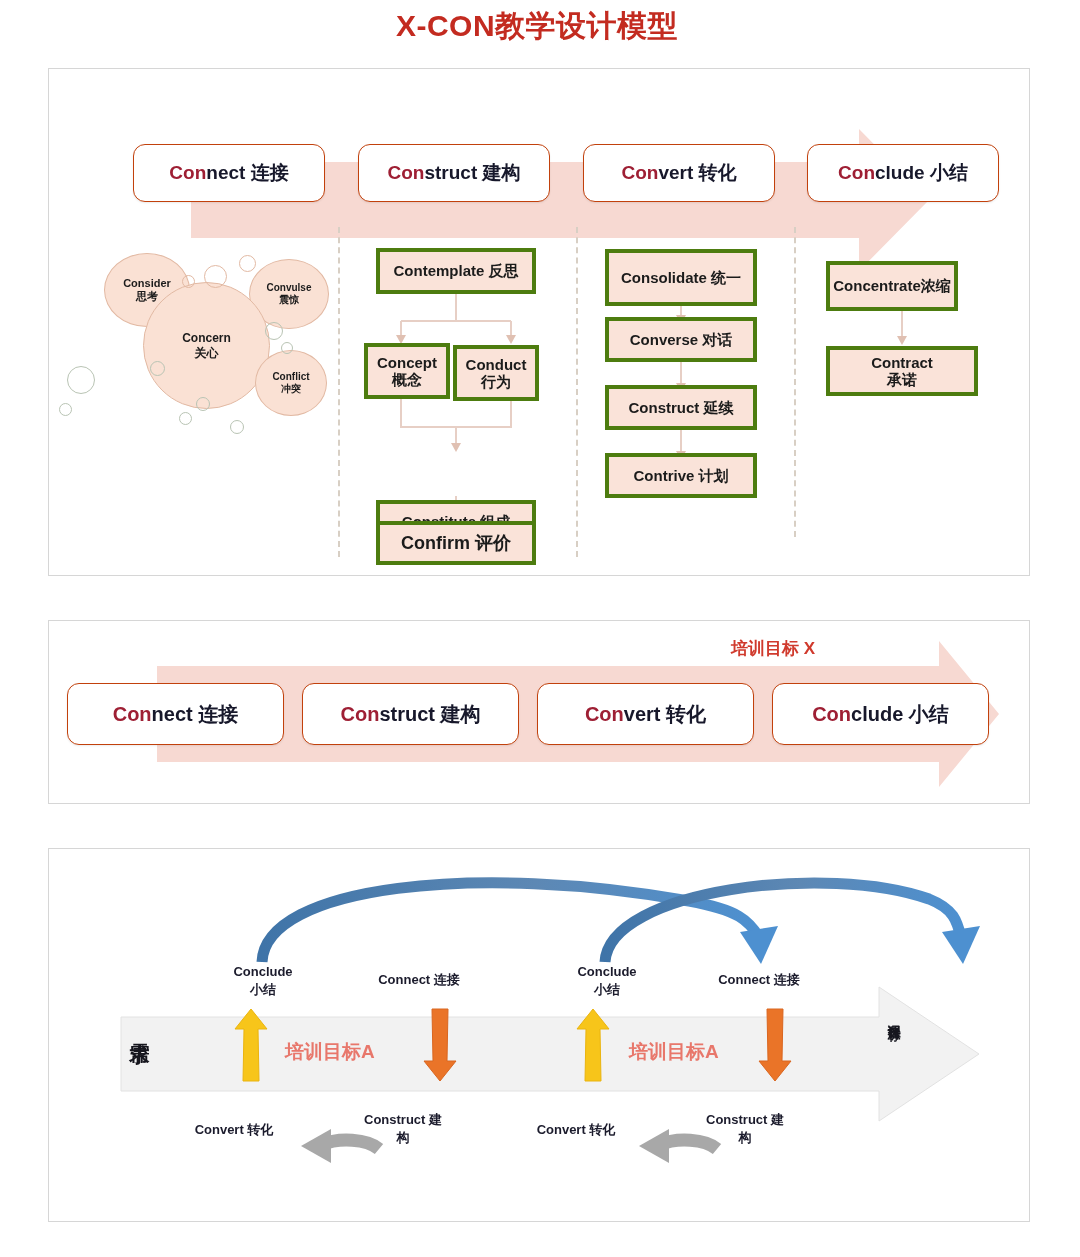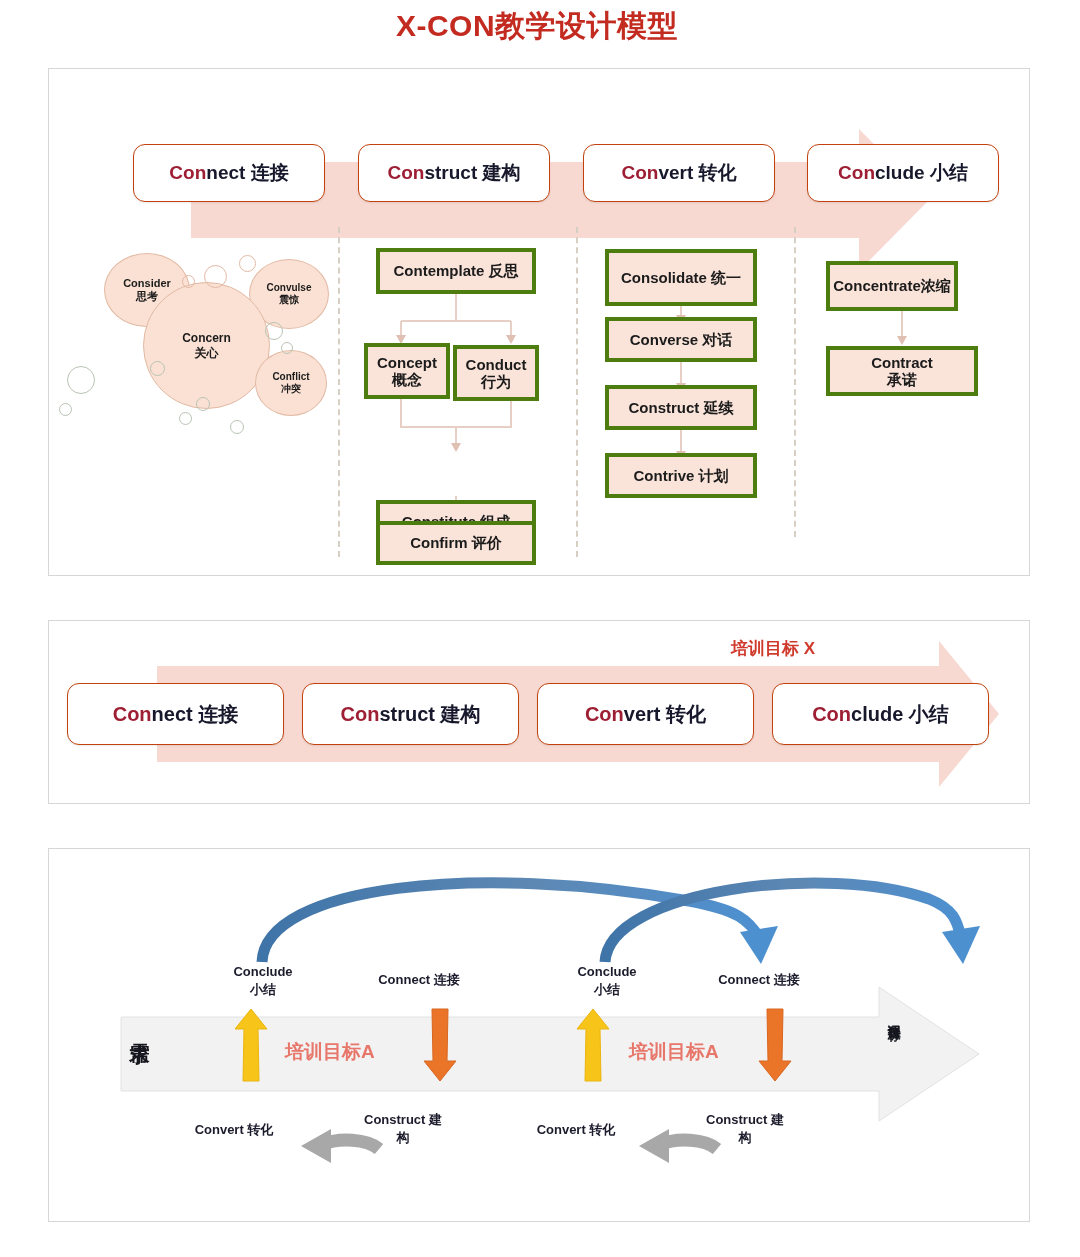--- a/index.html
+++ b/index.html
@@ -190,21 +190,21 @@
       <div>Concept</div>
       <div>概念</div>
     </div>
     <div class="flow-box" style="left:404px;top:276px;width:86px;height:56px;font-size:15px;flex-direction:column;">
       <div>Conduct</div>
       <div>行为</div>
     </div>
     <div class="flow-box" style="left:327px;top:383px;width:160px;height:44px;font-size:15px;margin-top:48px;">
       <span>Constitute 组成</span>
     </div>
-    <div class="flow-box" style="left:327px;top:452px;width:160px;height:44px;font-size:15px;">
+    <div class="flow-box" style="left:327px;top:452px;width:160px;height:44px;font-size:18px;">
       <span>Confirm 评价</span>
     </div>
 
     <svg class="overlay" width="982" height="508">
       <path d="M632,225 L632,246" stroke="#e7cfc5" stroke-width="2" fill="none"></path>
       <polygon points="627,246 637,246 632,255" fill="#e0c0b2"></polygon>
       <path d="M632,293 L632,314" stroke="#e7cfc5" stroke-width="2" fill="none"></path>
       <polygon points="627,314 637,314 632,323" fill="#e0c0b2"></polygon>
       <path d="M632,361 L632,382" stroke="#e7cfc5" stroke-width="2" fill="none"></path>
       <polygon points="627,382 637,382 632,391" fill="#e0c0b2"></polygon>

